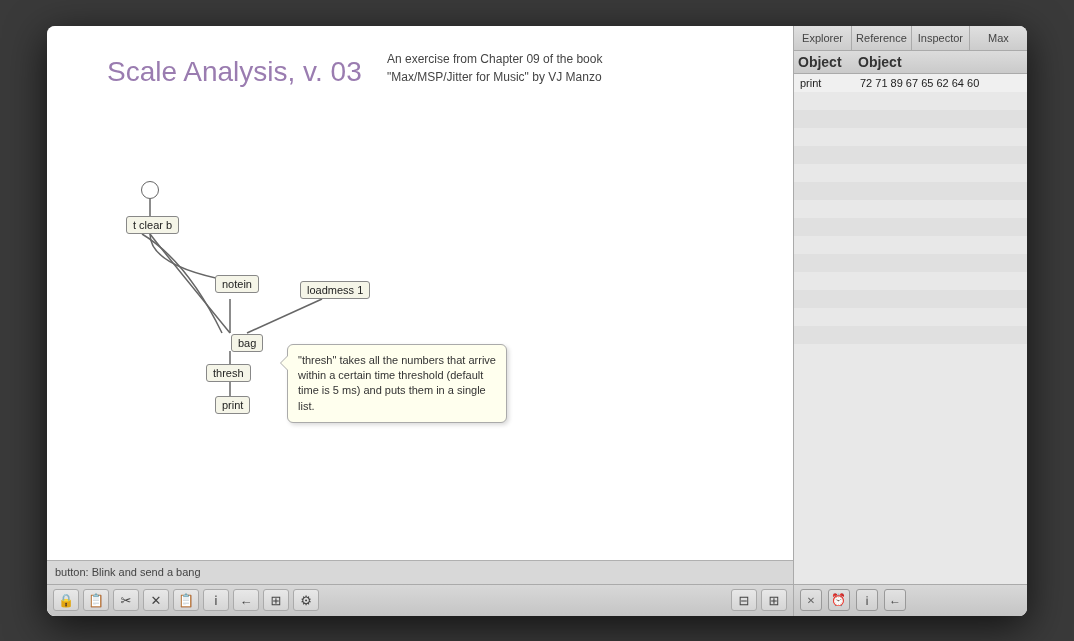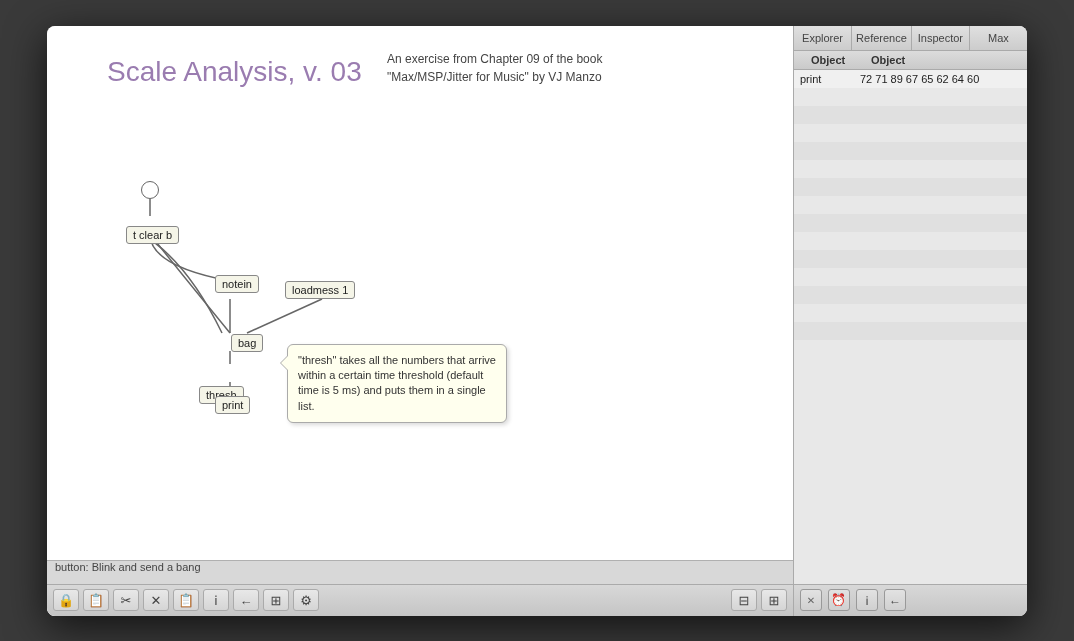--- a/index.html
+++ b/index.html
@@ -166,20 +166,21 @@
       border-left: 0;
       margin-top: -7px;
     }
 
     
     .status-bar {
       height: 24px;
       background: #d8d8d8;
       border-top: 1px solid #b0b0b0;
       display: flex;
+      align-items: center;
       padding: 0 8px;
       font-size: 11px;
       color: #444;
       flex-shrink: 0;
     }
 
     
     .toolbar {
       height: 32px;
       background: linear-gradient(to bottom, #d8d8d8, #c5c5c5);
@@ -241,22 +242,22 @@
     .console-area {
       flex: 1;
       overflow-y: auto;
       background: #e8e8e8;
     }
 
     .console-header {
       display: flex;
       background: linear-gradient(to bottom, #dcdcdc, #cacaca);
       border-bottom: 1px solid #aaa;
-      padding: 3px 17px;
-      font-size: 11px;
+      padding: 3px 4px;
+      font-size: 14px;
       font-weight: 600;
       color: #333;
       flex-shrink: 0;
     }
 
     .console-col-obj { width: 60px; flex-shrink: 0; }
     .console-col-msg { flex: 1; }
 
     .console-row {
       display: flex;
@@ -334,29 +335,29 @@
 
           <line x1="183" y1="325" x2="183" y2="338" stroke="#666" stroke-width="1.5"></line>
 
           <line x1="183" y1="356" x2="183" y2="370" stroke="#666" stroke-width="1.5"></line>
 
           <path d="M 95 208 Q 140 235 175 307" stroke="#666" stroke-width="1.5" fill="none"></path>
         </svg>
 
         <div class="patch-node button-node" style="left: 94px; top: 155px;"></div>
 
-        <div class="patch-node" style="left: 79px; top: 200px;">t clear b</div>
+        <div class="patch-node" style="left: 79px; top: 190px;">t clear b</div>
 
         <div class="patch-node" style="left: 168px; top: 249px;">notein</div>
 
-        <div class="patch-node" style="left: 238px; top: 255px;">loadmess 1</div>
+        <div class="patch-node" style="left: 253px; top: 255px;">loadmess 1</div>
 
         <div class="patch-node" style="left: 184px; top: 308px;">bag</div>
 
-        <div class="patch-node" style="left: 152px; top: 338px; margin-top: 22px;">thresh</div>
+        <div class="patch-node" style="left: 159px; top: 338px;">thresh</div>
 
         <div class="patch-node" style="left: 168px; top: 370px;">print</div>
 
         <div class="tooltip-box" style="left: 240px; top: 318px; width: 225px;">
           <span>"thresh" takes all the numbers that arrive within a certain time threshold (default time is 5 ms) and puts them in a single list.</span>
         </div>
 
       </div>
 
       <div class="status-bar">

